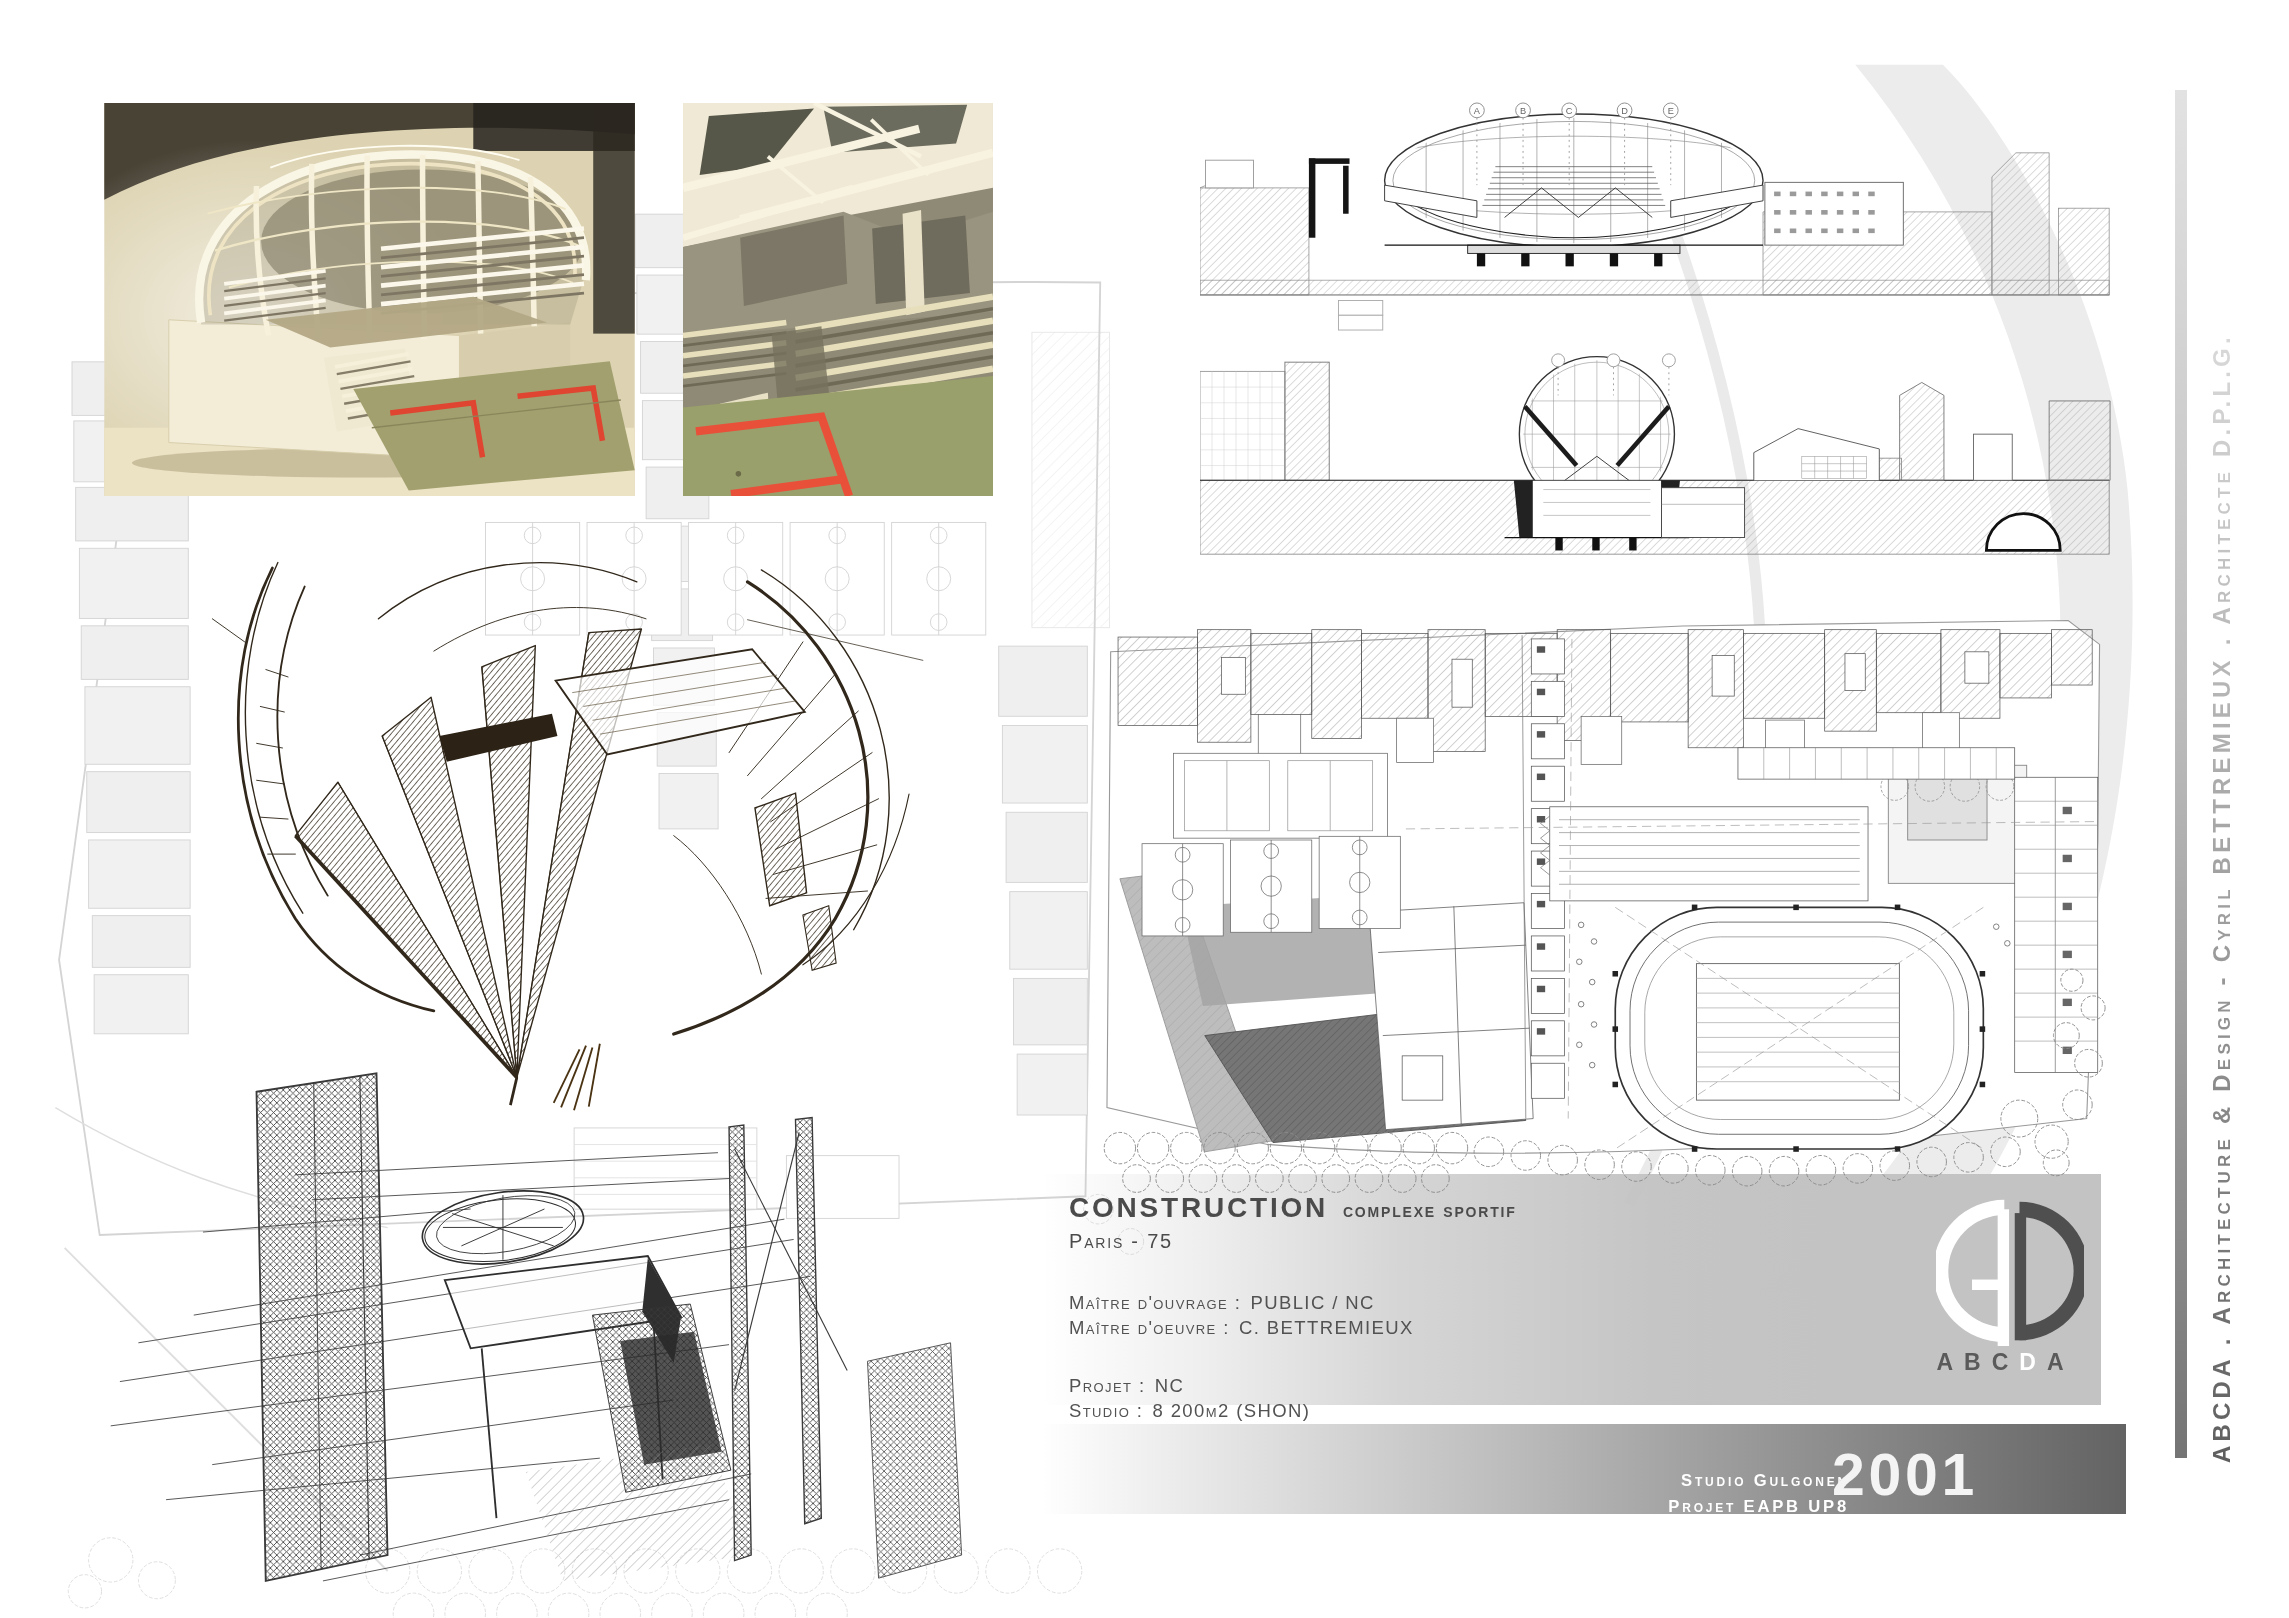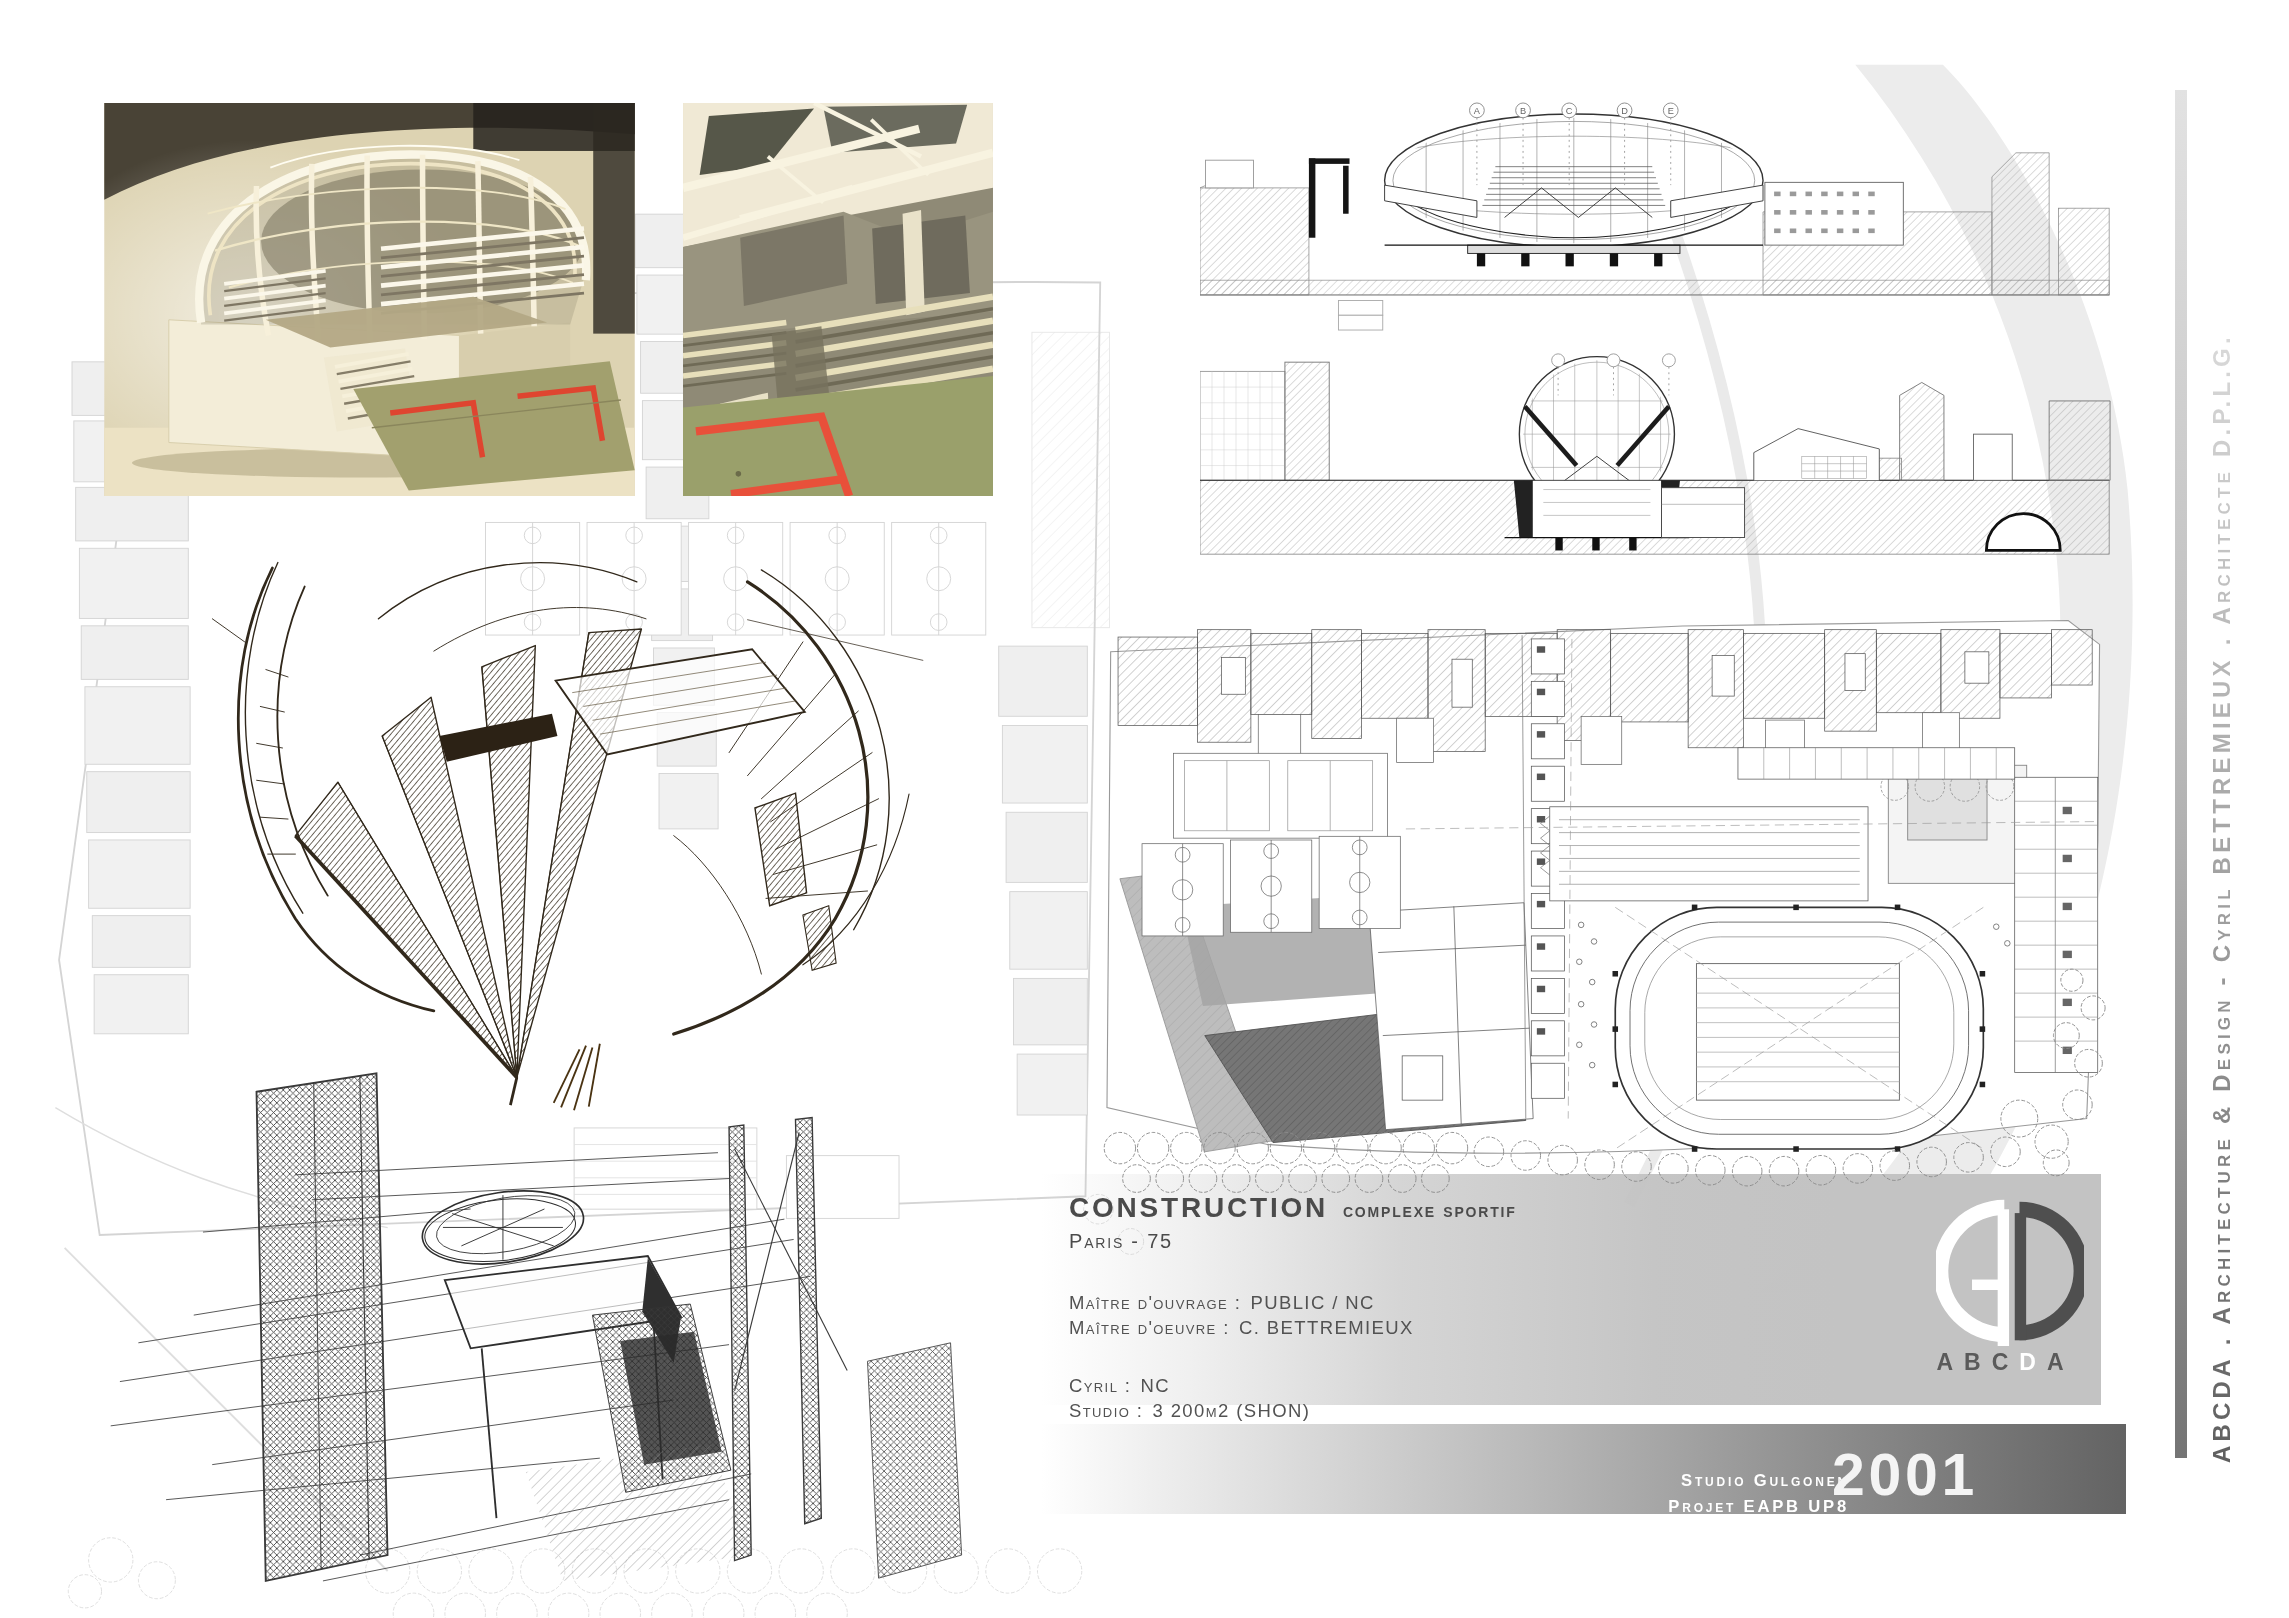--- a/index.html
+++ b/index.html
@@ -904,26 +904,26 @@
           <span class="sc">Maître d'ouvrage :</span>
           <span>PUBLIC / NC</span>
         </div>
       <div class="fline">
           <span class="sc">Maître d'oeuvre :</span>
           <span>C. BETTREMIEUX</span>
         </div>
     </div>
     <div class="fgroup2">
       <div class="fline">
-          <span class="sc">Cyril :</span>
+          <span class="sc">Projet :</span>
           <span>NC</span>
         </div>
       <div class="fline">
           <span class="sc">Studio :</span>
-          <span class="sc">3 200m2 (SHON)</span>
+          <span class="sc">8 200m2 (SHON)</span>
         </div>
     </div>
   </div>
 
   <svg class="abs logo-mark" width="148" height="150" viewBox="0 0 152 158">
     <path d="M70,4 A75,75 0 0 0 70,154 L70,138 A59,59 0 0 1 70,20 Z" fill="#ffffff"></path>
     <rect x="63" y="14" width="12" height="144" fill="#ffffff"></rect>
     <rect x="36" y="88" width="39" height="11" fill="#ffffff"></rect>
     <path d="M86,6 A73,73 0 0 1 86,152 L86,136 A57,57 0 0 0 86,22 Z" fill="#4f4f4f"></path>
     <rect x="81" y="18" width="12" height="134" fill="#4f4f4f"></rect>

